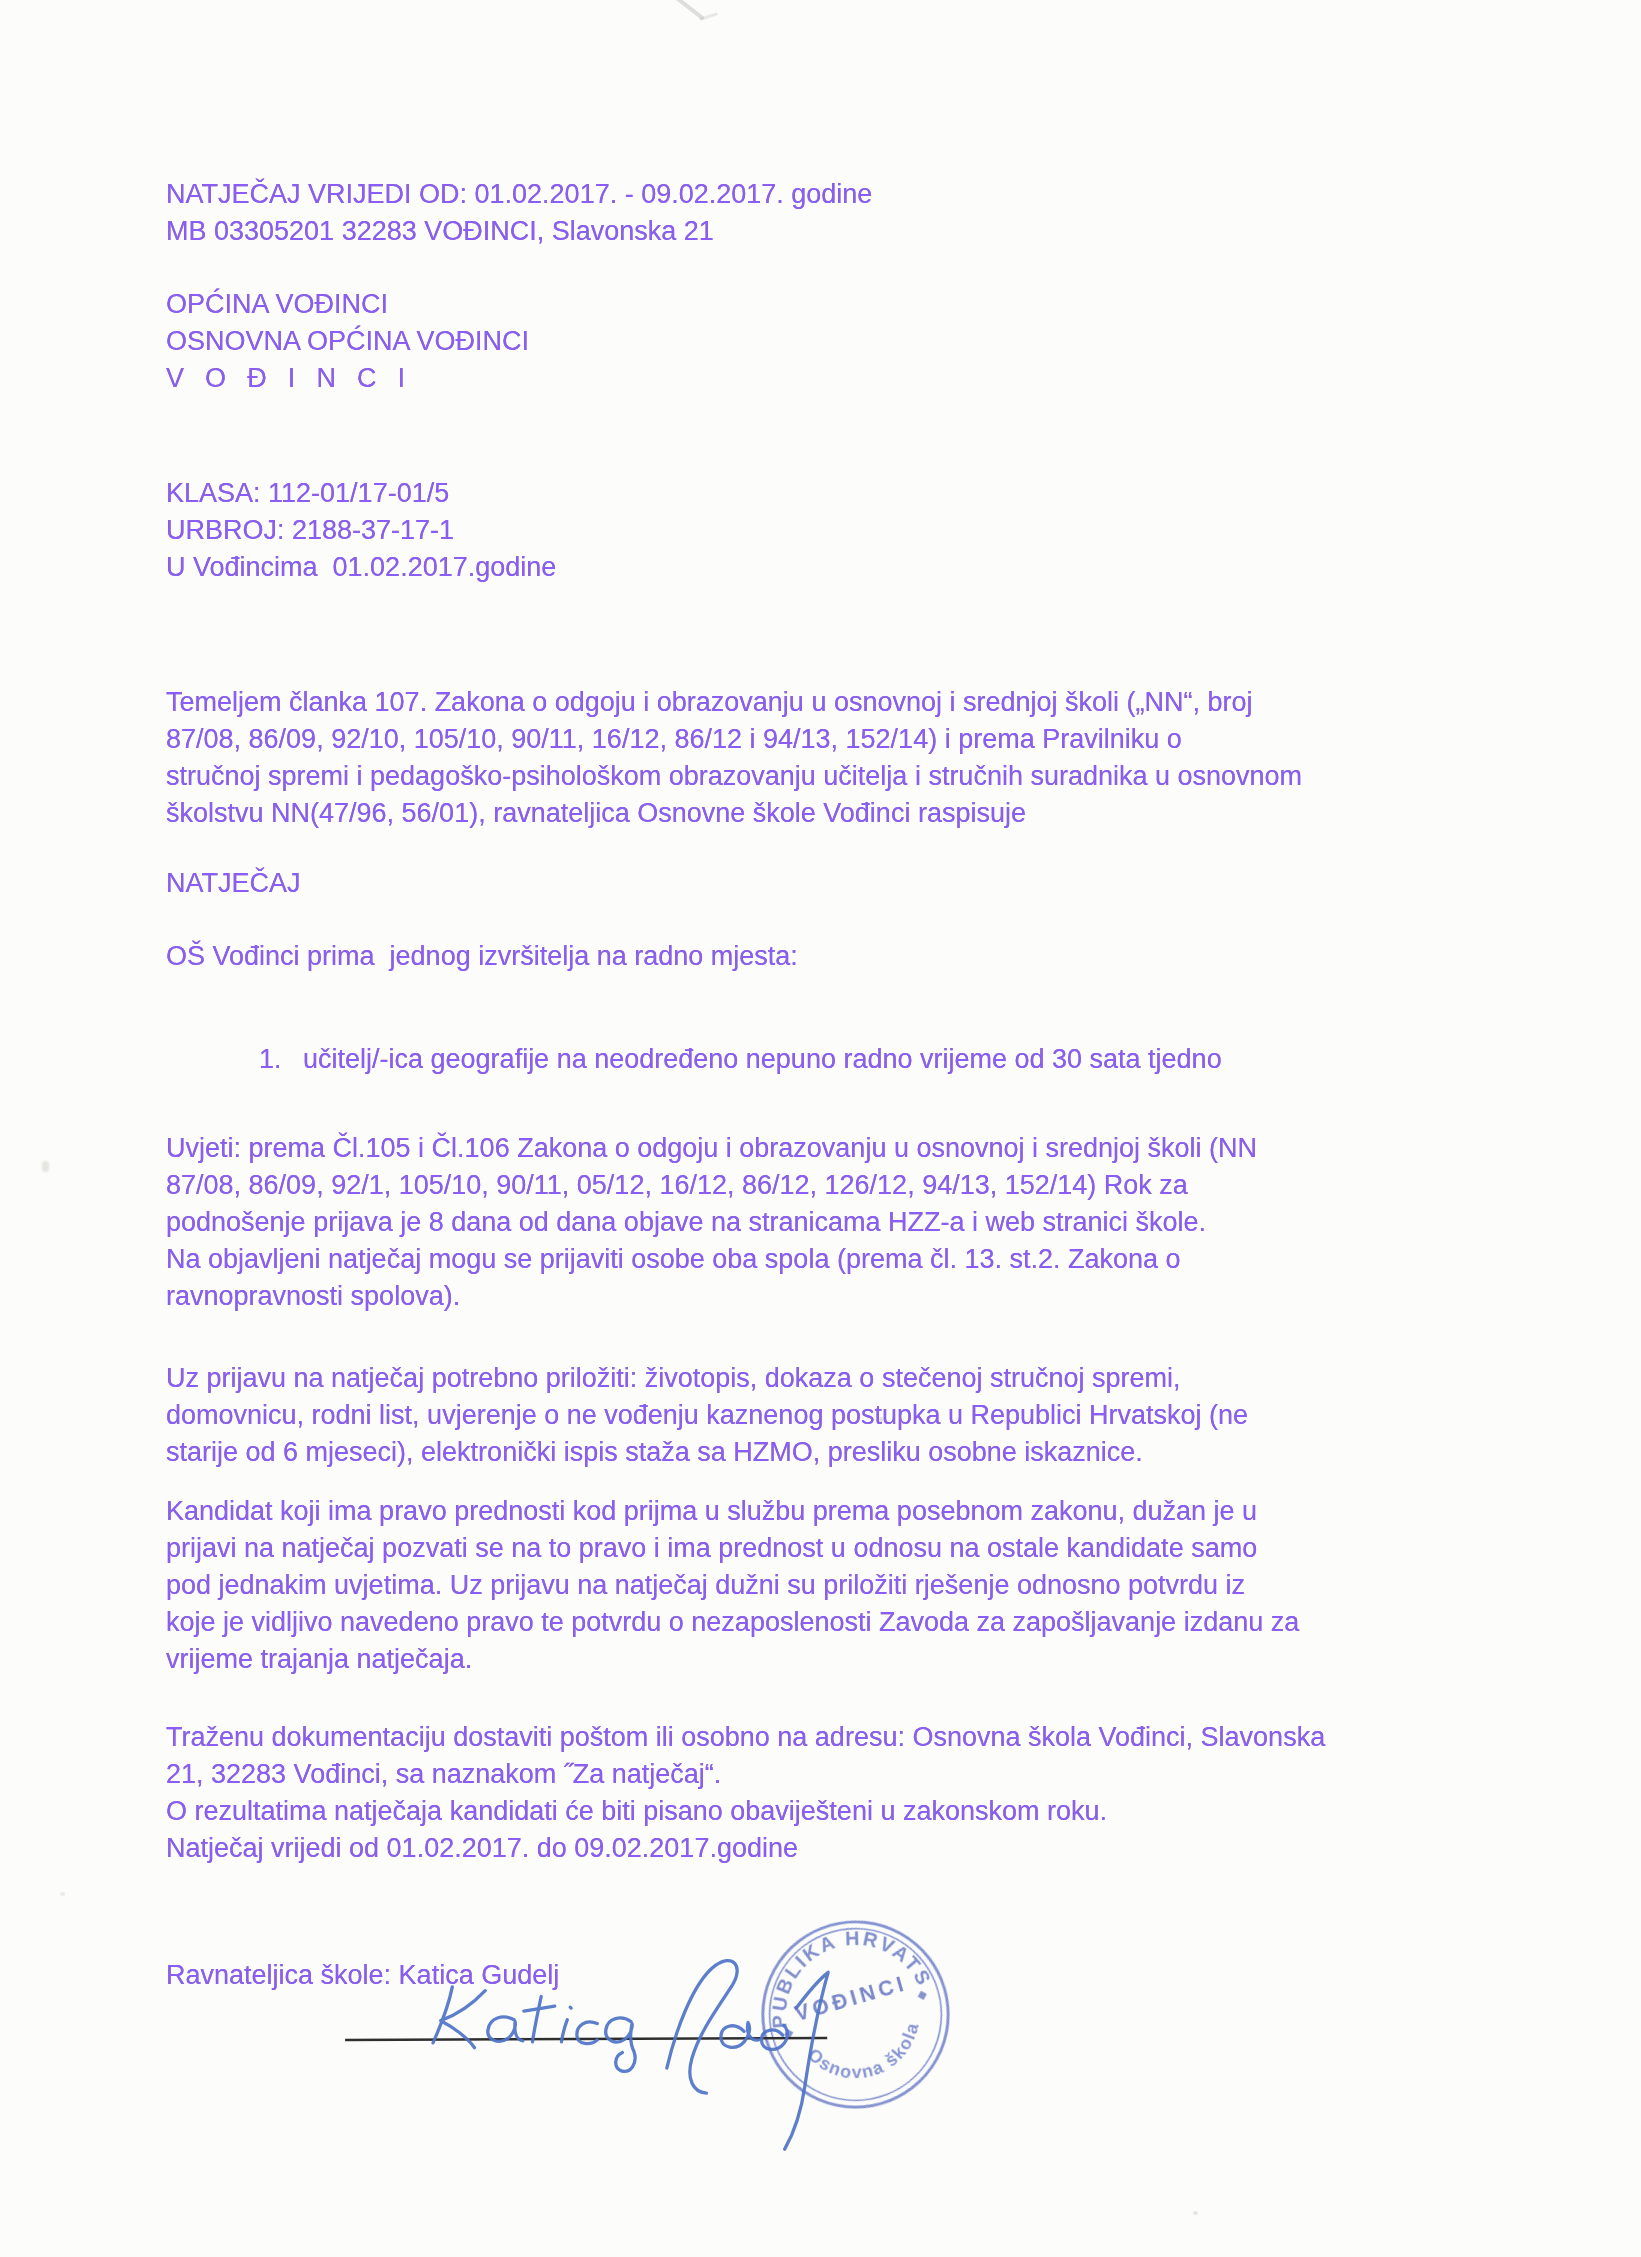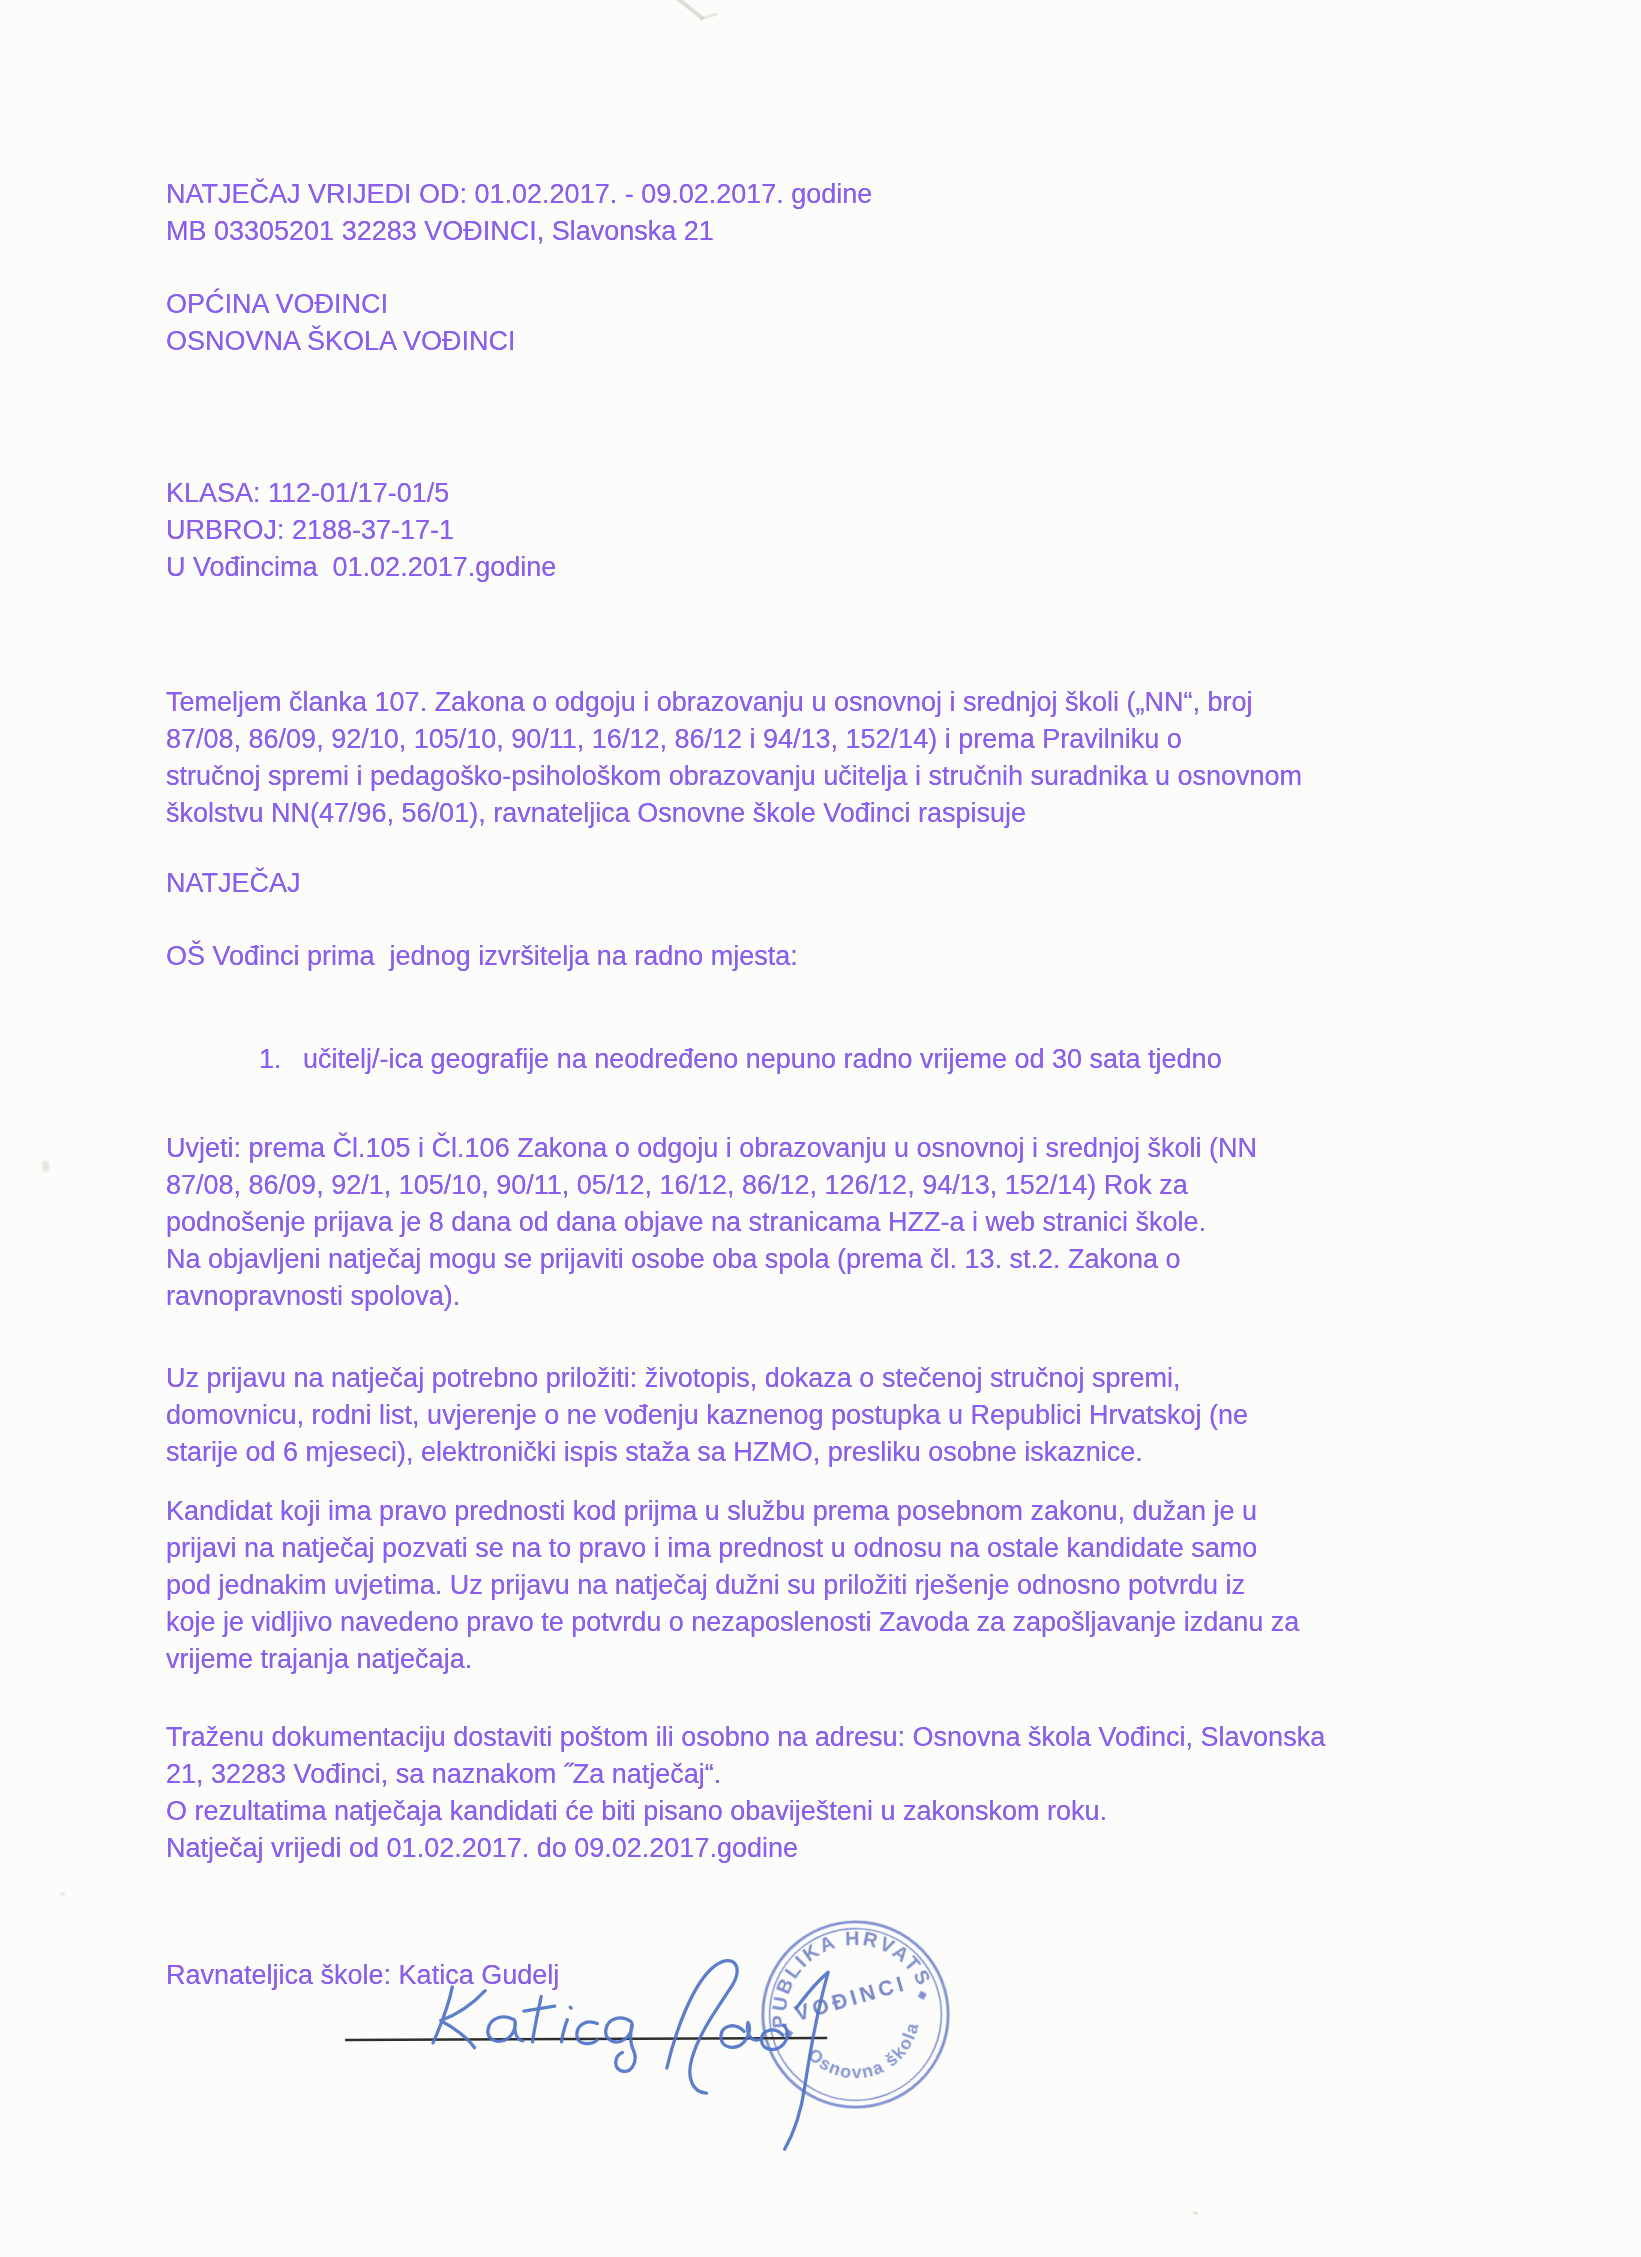--- a/index.html
+++ b/index.html
@@ -81,21 +81,22 @@
   <div class="artifact" id="artifact-5"></div>
   <div class="artifact" id="artifact-6"></div>
 
   <div class="block" id="blk-validity">
     <div class="line">NATJEČAJ VRIJEDI OD: 01.02.2017. - 09.02.2017. godine</div>
     <div class="line">MB 03305201 32283 VOĐINCI, Slavonska 21</div>
   </div>
 
   <div class="block" id="blk-org">
     <div class="line">OPĆINA VOĐINCI</div>
-    <div class="line">OSNOVNA ŠKOLA VOĐINCI</div>
+    <div class="line">OSNOVNA OPĆINA VOĐINCI</div>
+    <div class="line spaced">V O Đ I N C I</div>
   </div>
 
   <div class="block" id="blk-klasa">
     <div class="line">KLASA: 112-01/17-01/5</div>
     <div class="line">URBROJ: 2188-37-17-1</div>
     <div class="line">U Vođincima  01.02.2017.godine</div>
   </div>
 
   <div class="block" id="blk-intro">
     <div class="line">Temeljem članka 107. Zakona o odgoju i obrazovanju u osnovnoj i srednjoj školi („NN“, broj</div>

